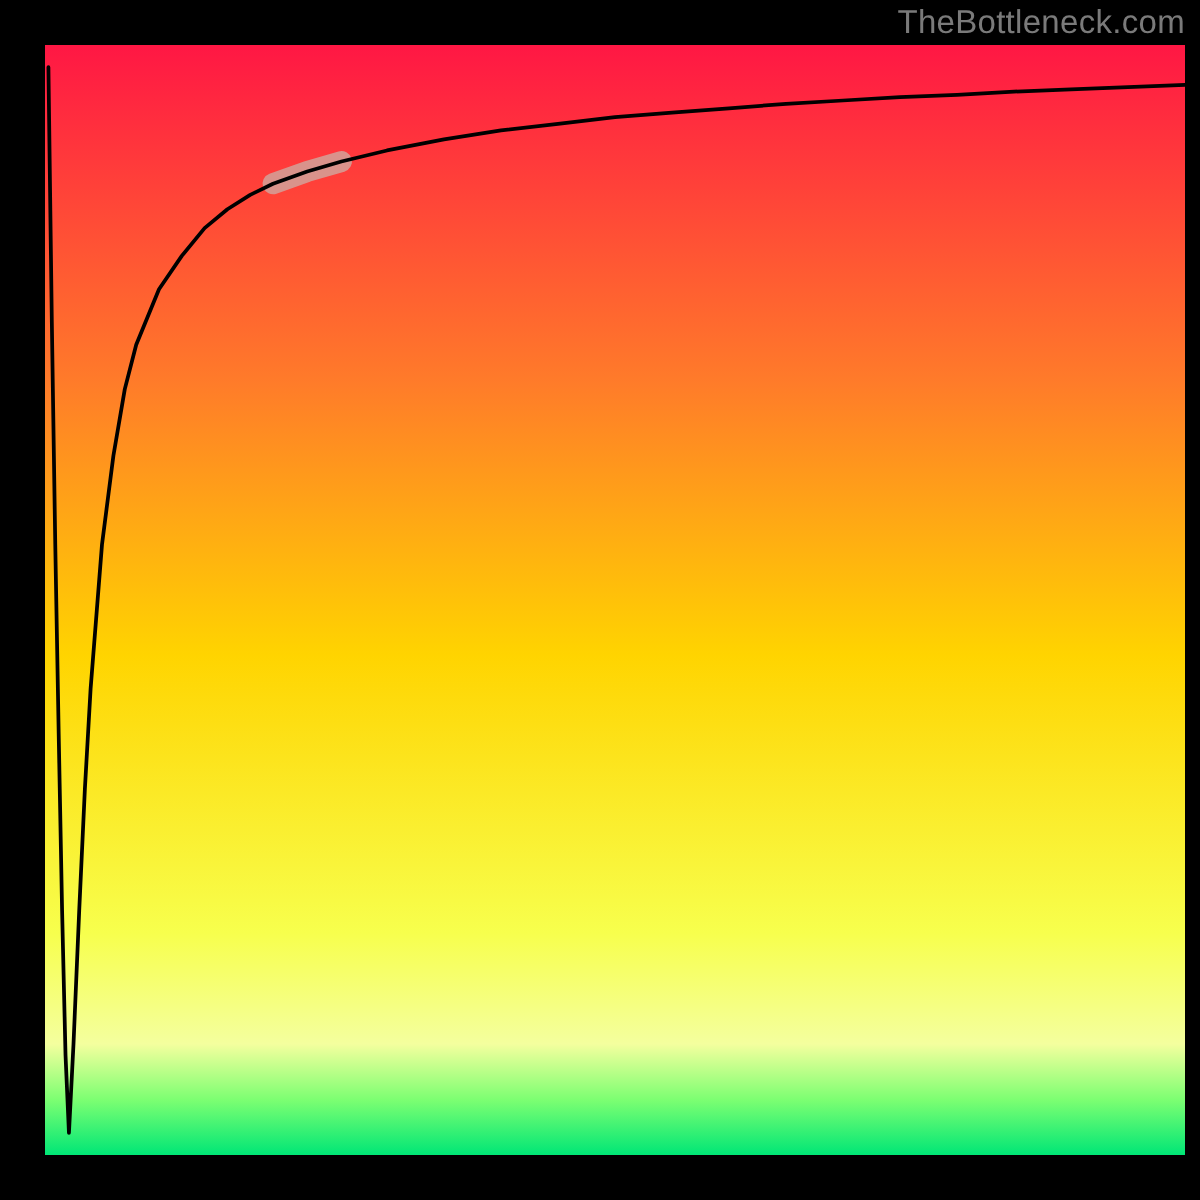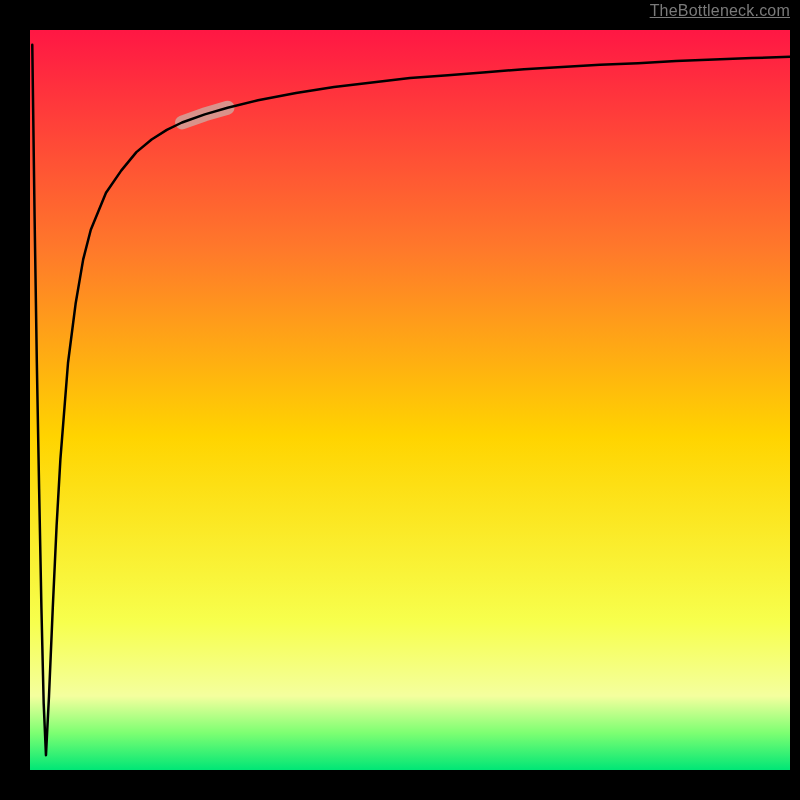--- a/index.html
+++ b/index.html
@@ -15,24 +15,23 @@
     position: relative;
     width: 800px;
     height: 800px;
     background: #000;
   }
   .attribution {
     position: absolute;
     top: 2px;
     right: 10px;
     color: #7a7a7a;
-    font-size: 16px;
+    font-size: 22px;
     letter-spacing: 0.2px;
     z-index: 30;
-    text-decoration: underline;
   }
   .plot-area {
     position: absolute;
     left: 30px;
     top: 30px;
     width: 760px;
     height: 740px;
     overflow: visible;
   }
   .bg-svg {

